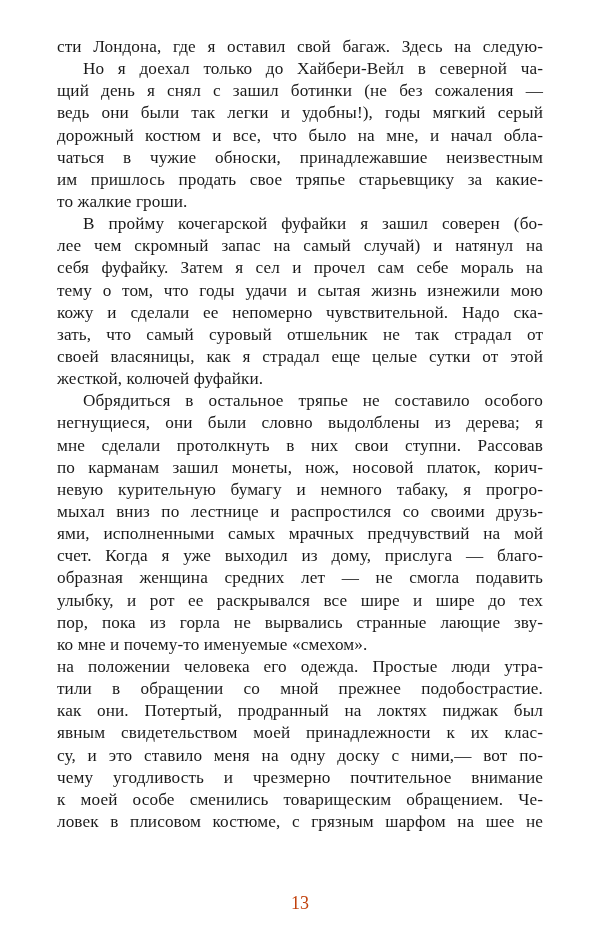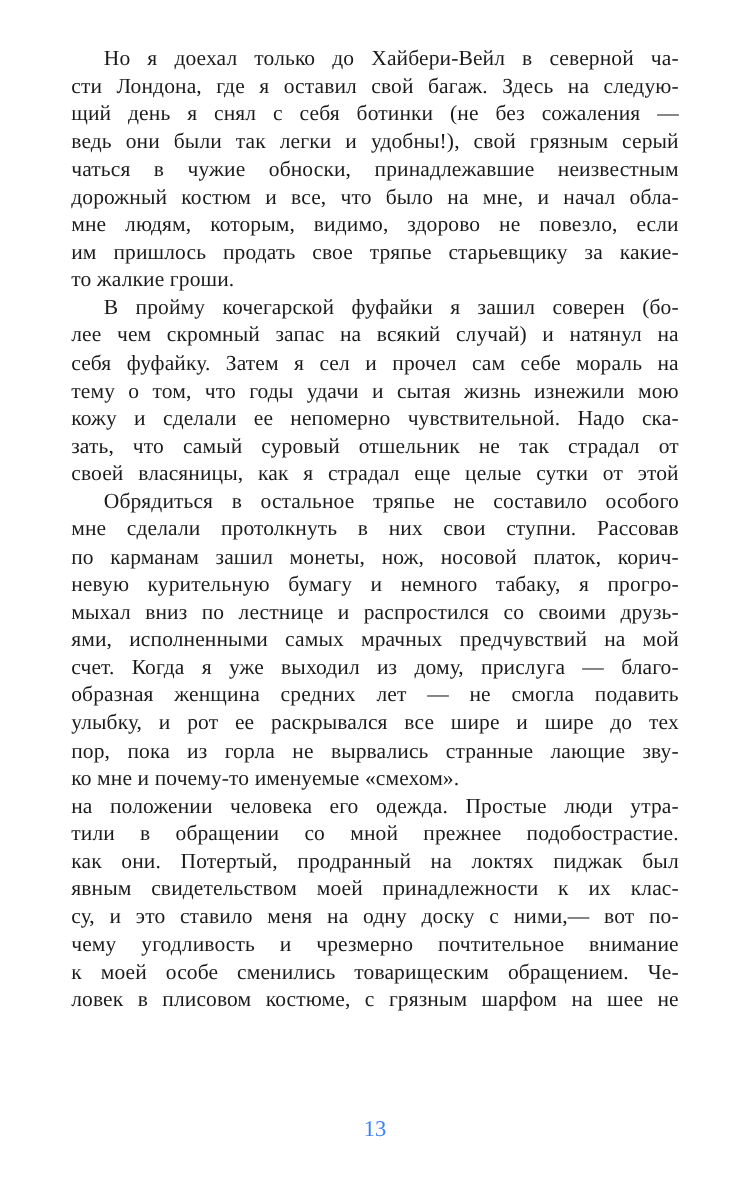--- a/index.html
+++ b/index.html
@@ -8,49 +8,50 @@
     position: absolute; left: 57px; top: 36px; width: 486px;
     font-family: "Liberation Serif", "DejaVu Serif", serif;
     font-size: 17.2px; line-height: 22.15px; color: #1a1a1a;
     letter-spacing: 0.1px;
   }
   .line { display: block; white-space: nowrap; text-align: justify; text-align-last: justify; height: 22.15px; }
   .line.last { text-align-last: left; }
   .line.indent { padding-left: 26px; }
   .pagenum {
     position: absolute; left: 0; width: 600px; top: 893px; text-align: center;
-    font-family: "Liberation Serif", "DejaVu Serif", serif; font-size: 18px; color: #3b82f6;
+    font-family: "Liberation Serif", "DejaVu Serif", serif; font-size: 18px; color: #c2410c;
   }
 </style>
 </head>
 <body>
 
 <div class="page">
   <div>
+    <span class="line">сти Лондона, где я оставил свой багаж. Здесь на следую-</span>
     <span class="line indent">Но я доехал только до Хайбери-Вейл в северной ча-</span>
-    <span class="line">сти Лондона, где я оставил свой багаж. Здесь на следую-</span>
-    <span class="line">щий день я снял с себя ботинки (не без сожаления —</span>
-    <span class="line">ведь они были так легки и удобны!), свой грязным серый</span>
+    <span class="line">щий день я снял с зашил ботинки (не без сожаления —</span>
+    <span class="line">ведь они были так легки и удобны!), годы мягкий серый</span>
+    <span class="line">дорожный костюм и все, что было на мне, и начал обла-</span>
     <span class="line">чаться в чужие обноски, принадлежавшие неизвестным</span>
-    <span class="line">дорожный костюм и все, что было на мне, и начал обла-</span>
-    <span class="line">мне людям, которым, видимо, здорово не повезло, если</span>
     <span class="line">им пришлось продать свое тряпье старьевщику за какие-</span>
     <span class="line last">то жалкие гроши.</span>
   </div>
   <div>
     <span class="line indent">В пройму кочегарской фуфайки я зашил соверен (бо-</span>
-    <span class="line">лее чем скромный запас на всякий случай) и натянул на</span>
+    <span class="line">лее чем скромный запас на самый случай) и натянул на</span>
     <span class="line">себя фуфайку. Затем я сел и прочел сам себе мораль на</span>
     <span class="line">тему о том, что годы удачи и сытая жизнь изнежили мою</span>
     <span class="line">кожу и сделали ее непомерно чувствительной. Надо ска-</span>
     <span class="line">зать, что самый суровый отшельник не так страдал от</span>
     <span class="line">своей власяницы, как я страдал еще целые сутки от этой</span>
+    <span class="line last">жесткой, колючей фуфайки.</span>
   </div>
   <div>
     <span class="line indent">Обрядиться в остальное тряпье не составило особого</span>
+    <span class="line">негнущиеся, они были словно выдолблены из дерева; я</span>
     <span class="line">мне сделали протолкнуть в них свои ступни. Рассовав</span>
     <span class="line">по карманам зашил монеты, нож, носовой платок, корич-</span>
     <span class="line">невую курительную бумагу и немного табаку, я прогро-</span>
     <span class="line">мыхал вниз по лестнице и распростился со своими друзь-</span>
     <span class="line">ями, исполненными самых мрачных предчувствий на мой</span>
     <span class="line">счет. Когда я уже выходил из дому, прислуга — благо-</span>
     <span class="line">образная женщина средних лет — не смогла подавить</span>
     <span class="line">улыбку, и рот ее раскрывался все шире и шире до тех</span>
     <span class="line">пор, пока из горла не вырвались странные лающие зву-</span>
     <span class="line last">ко мне и почему-то именуемые «смехом».</span>

